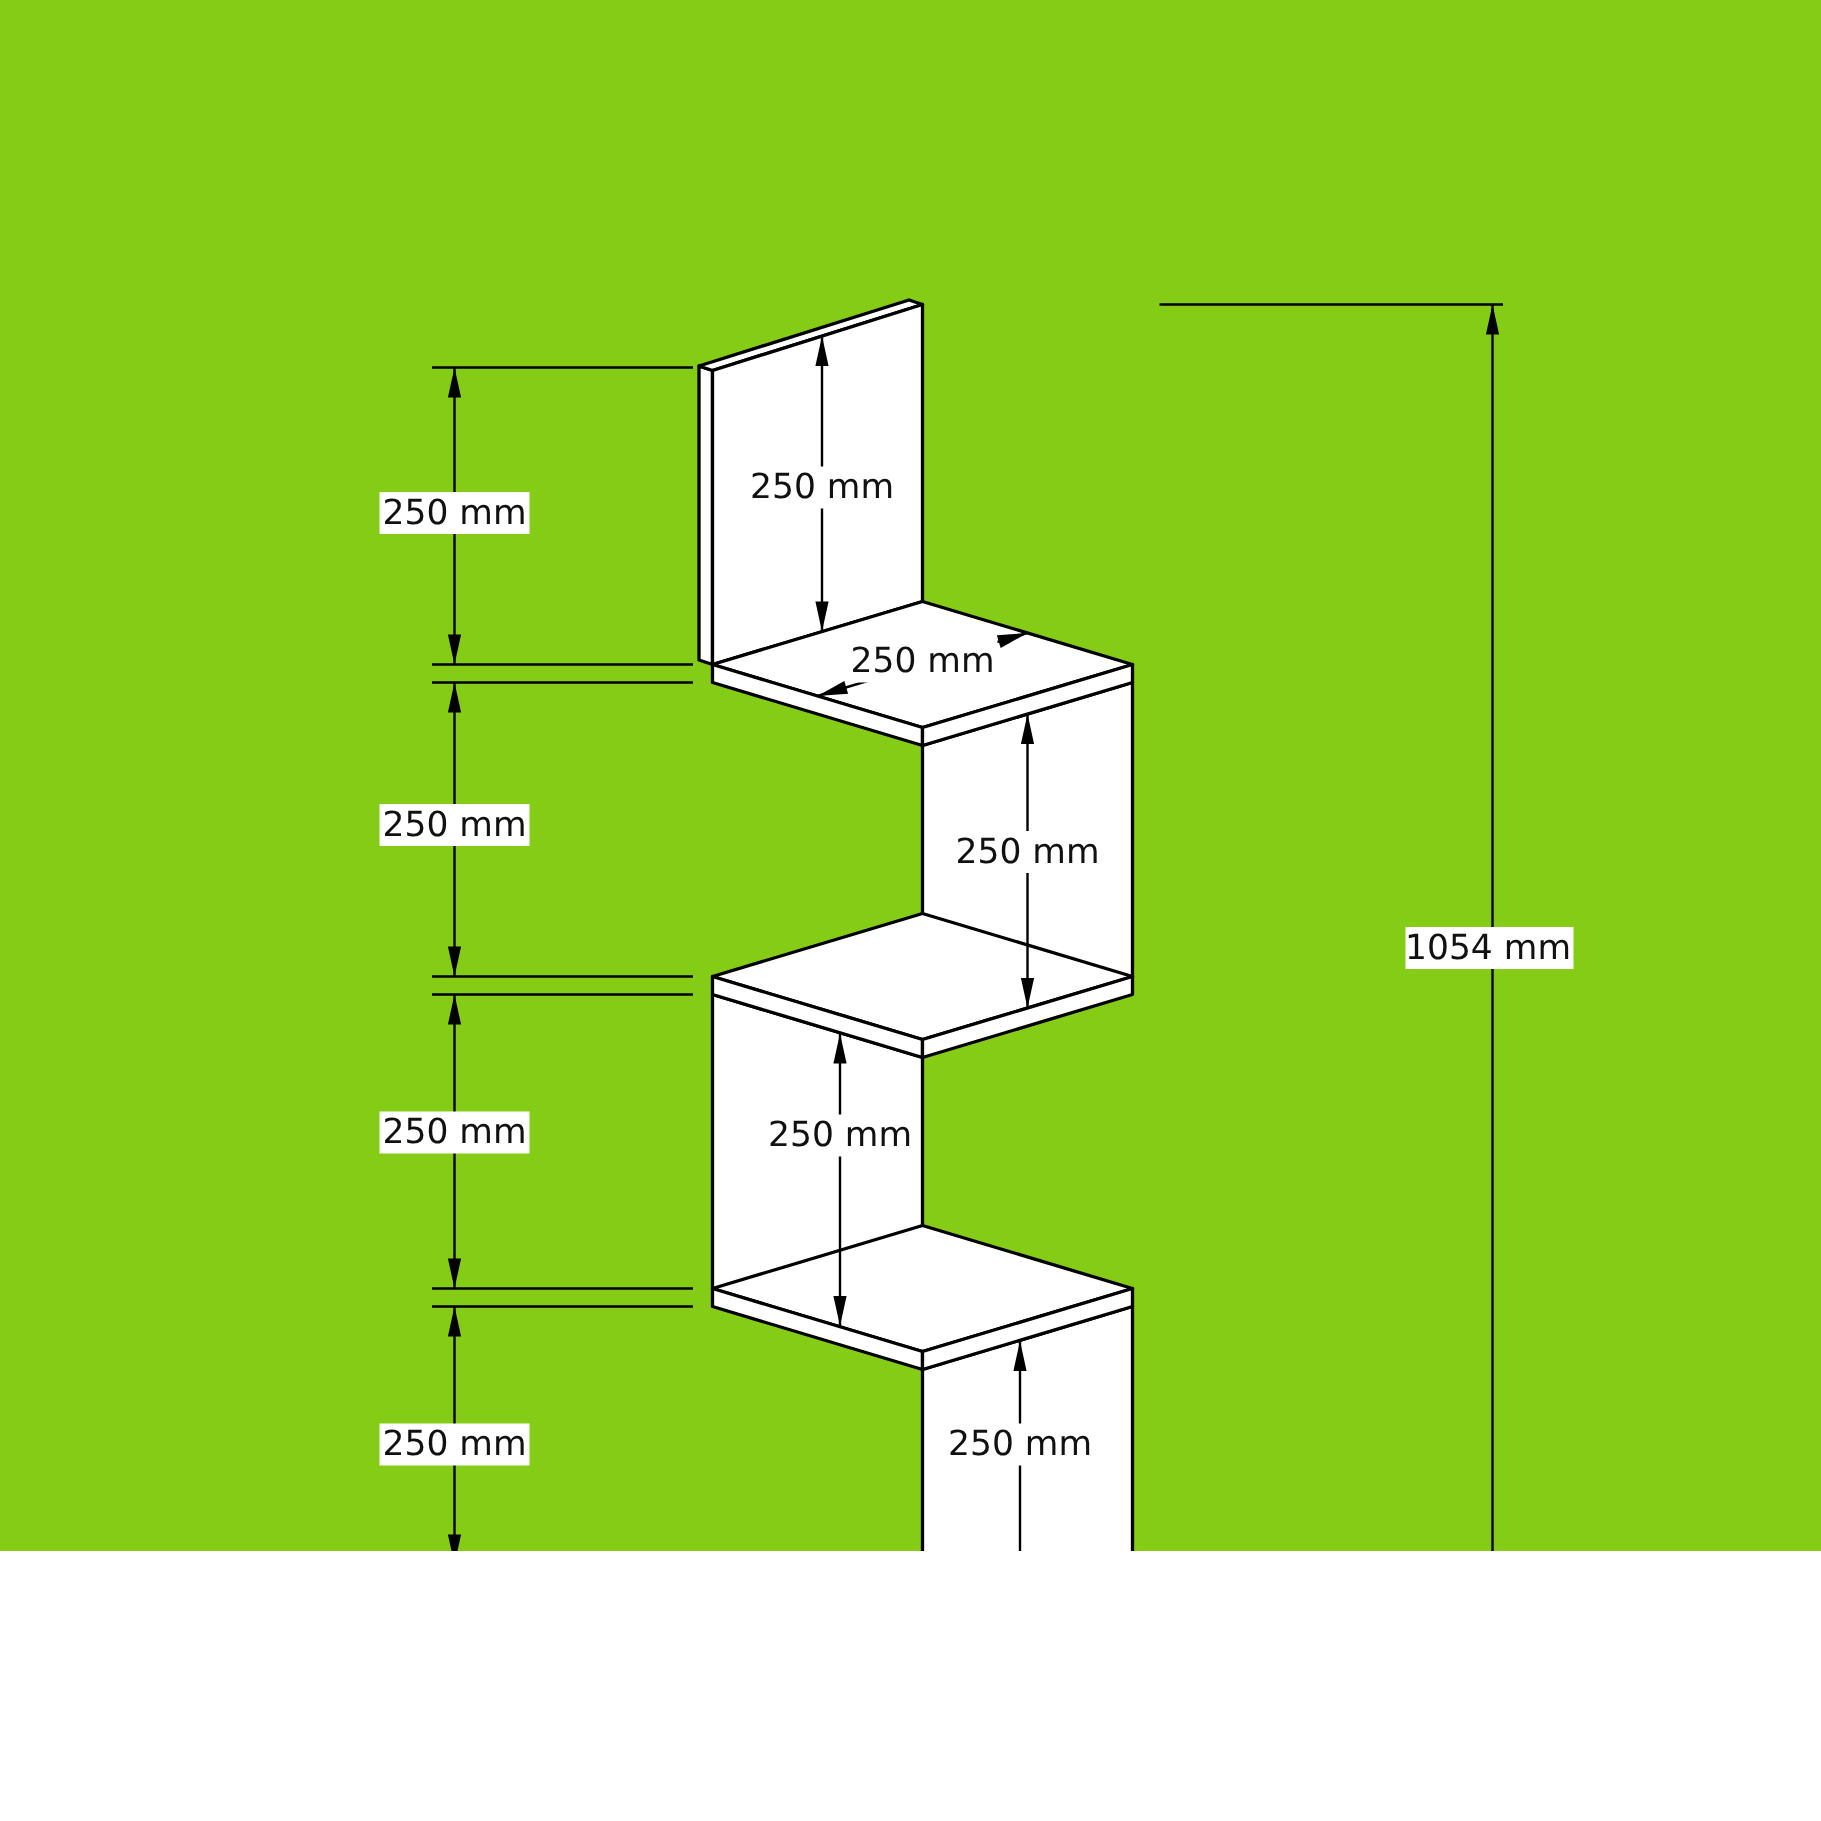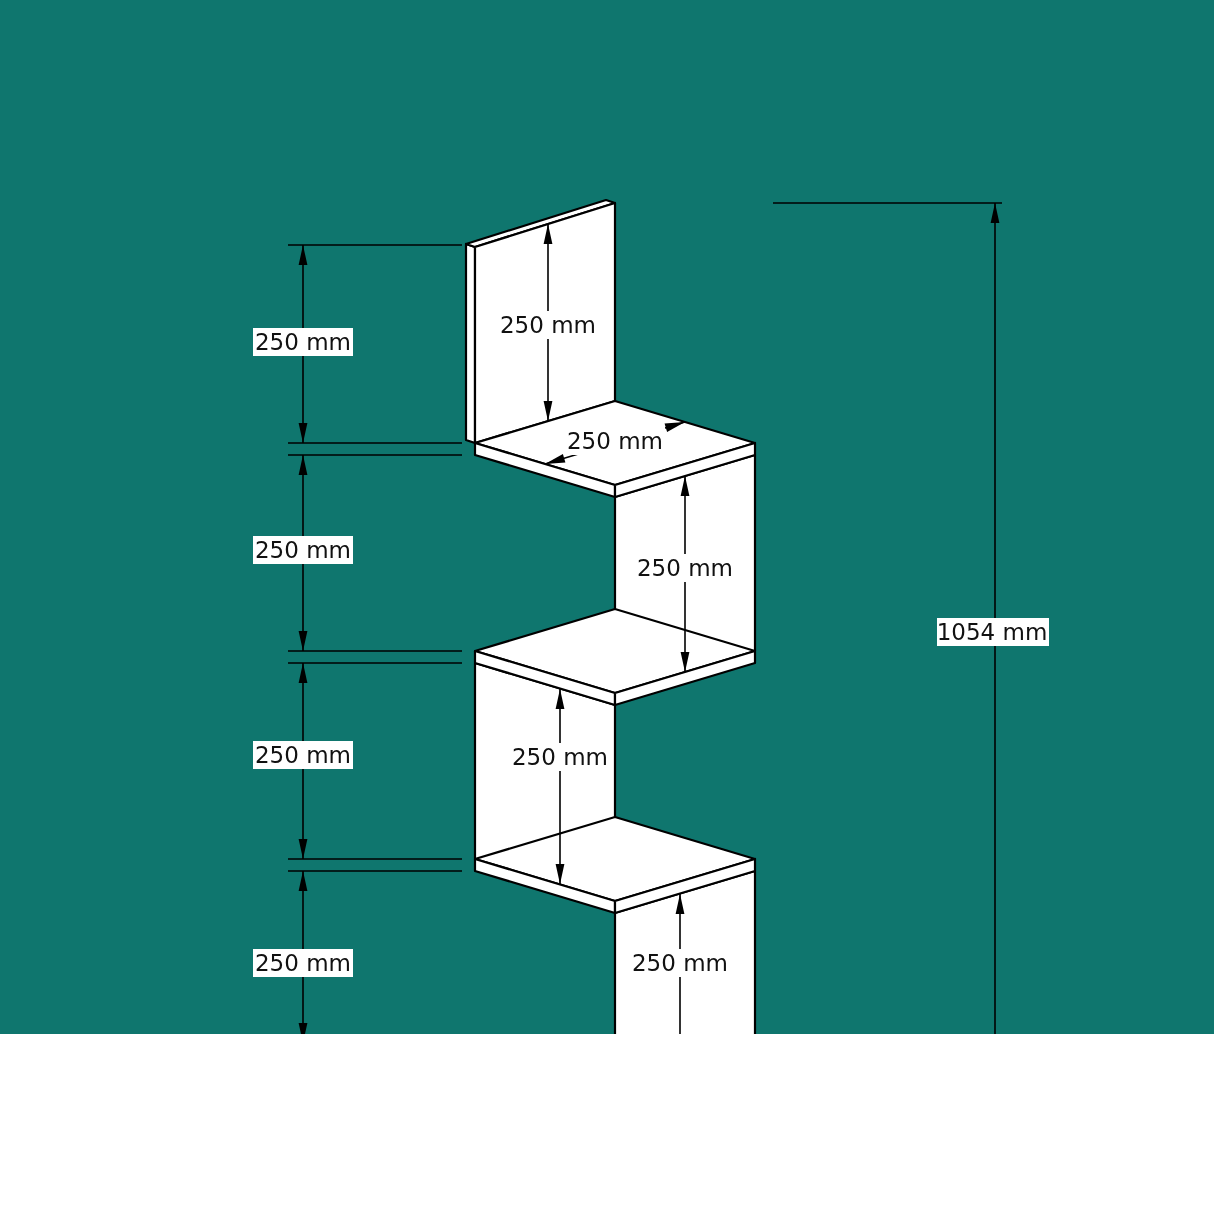--- a/index.html
+++ b/index.html
@@ -1,16 +1,16 @@
 <!DOCTYPE html>
 <html><head>
 <meta charset="utf-8">
 <style>
   html,body{margin:0;padding:0;background:#ffffff;}
-  .stage{width:1214px;height:1034px;background:#0f766e;position:relative;overflow:hidden;}
+  .stage{width:1214px;height:1034px;background:#84cc16;position:relative;overflow:hidden;}
   svg{display:block;}
   .face{fill:#ffffff;stroke:#000000;stroke-width:2.2;stroke-linejoin:round;}
   .dim{stroke:#000000;stroke-width:1.6;fill:none;}
   .ext{stroke:#000000;stroke-width:1.6;}
   .lbl-bg{fill:#ffffff;}
   text{font-family:"DejaVu Sans","Liberation Sans",sans-serif;font-size:23px;fill:#111111;text-anchor:middle;}
 </style>
 </head>
 <body>
 

